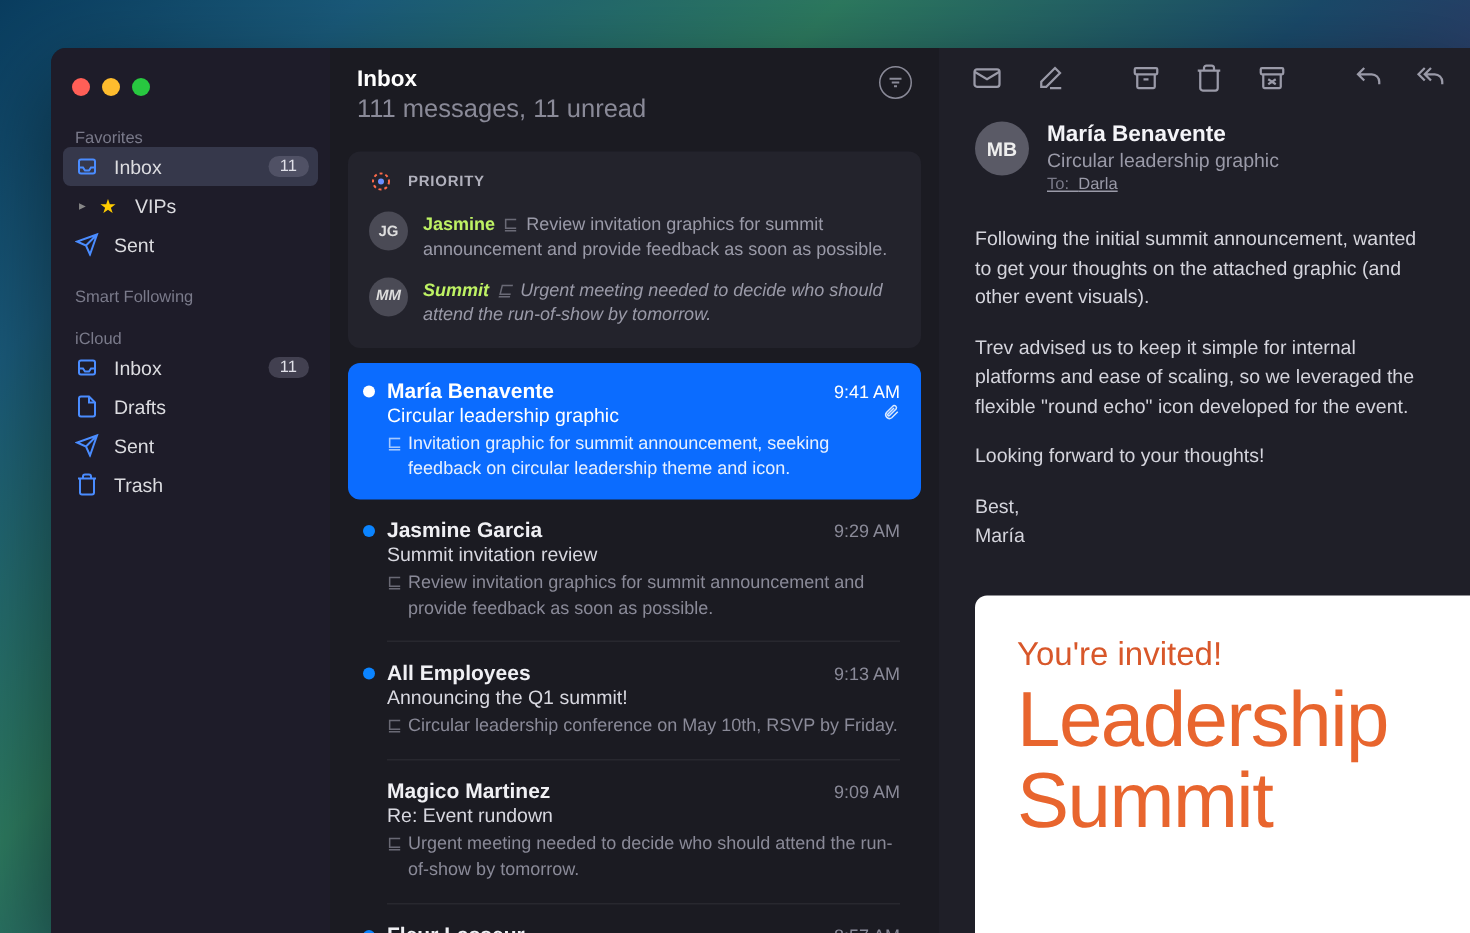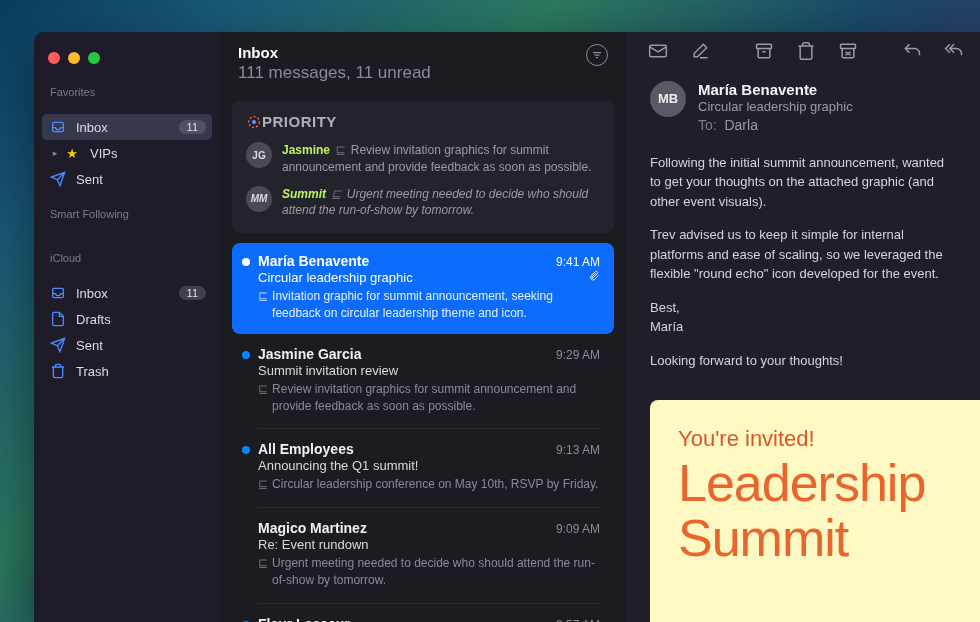--- a/index.html
+++ b/index.html
@@ -6,38 +6,38 @@
 body { width: 980px; height: 622px; overflow: hidden; background: linear-gradient(135deg, #0a3d5f 0%, #1a5a7a 15%, #2d7a5f 35%, #1a4a6a 55%, #3a2d5f 75%, #4a3d7a 100%); }
 .window { position: absolute; top: 32px; left: 34px; width: 946px; height: 590px; background: #1e1e26; border-radius: 10px 0 0 0; overflow: hidden; display: flex; box-shadow: 0 20px 60px rgba(0,0,0,0.5); }
 
 
 .sidebar { width: 186px; background: rgba(30,28,42,0.85); padding: 12px 0; flex-shrink: 0; }
 .traffic-lights { display: flex; gap: 8px; padding: 8px 14px 18px; }
 .tl { width: 12px; height: 12px; border-radius: 50%; }
 .tl-red { background: #ff5f57; }
 .tl-yellow { background: #febc2e; }
 .tl-green { background: #28c840; }
-.sb-section { font-size: 11px; color: #7a7a8a; padding: 4px 16px 16px; font-weight: 500; }
+.sb-section { font-size: 11px; color: #7a7a8a; padding: 4px 16px 0; font-weight: 500; }
 .sb-item { display: flex; align-items: center; padding: 5px 14px 5px 16px; font-size: 13px; color: #dcdce0; cursor: pointer; gap: 10px; }
 .sb-item.selected { background: rgba(100,110,140,0.35); border-radius: 5px; margin: 0 8px; padding: 5px 6px 5px 8px; }
 .sb-icon { width: 16px; height: 16px; display: flex; align-items: center; justify-content: center; color: #4a8cff; flex-shrink: 0; }
 .sb-star { color: #ffcc00; }
 .sb-label { flex: 1; }
 .sb-badge { background: rgba(120,120,140,0.4); color: #e0e0e8; font-size: 11px; padding: 1px 8px; border-radius: 10px; font-weight: 500; }
 .sb-disc { width: 10px; display: flex; justify-content: center; color: #888; font-size: 9px; }
 
 
 .mlist { width: 406px; background: #1b1b22; display: flex; flex-direction: column; flex-shrink: 0; }
 .mlist-header { padding: 12px 18px 10px; display: flex; align-items: flex-start; justify-content: space-between; }
 .mlist-title { font-size: 15px; font-weight: 600; color: #fff; }
 .mlist-sub { font-size: 17px; color: #8a8a98; margin-top: 2px; }
 .filter-btn { width: 22px; height: 22px; border: 1.5px solid #8a8a98; border-radius: 50%; display: flex; align-items: center; justify-content: center; color: #8a8a98; cursor: pointer; }
 
 .priority-box { margin: 8px 12px 0; background: #23232c; border-radius: 8px; padding: 12px 14px 14px; }
-.priority-hdr { display: flex; align-items: center; font-size: 15px; font-weight: 600; color: #b0b0bc; letter-spacing: 0.5px; margin-bottom: 12px; }
+.priority-hdr { display: flex; align-items: center; gap: 10px; font-size: 10px; font-weight: 600; color: #b0b0bc; letter-spacing: 0.5px; margin-bottom: 12px; }
 .priority-icon { width: 16px; height: 16px; }
 .p-row { display: flex; gap: 10px; margin-bottom: 10px; }
 .p-row:last-child { margin-bottom: 0; font-style: italic; }
 .p-avatar { width: 26px; height: 26px; border-radius: 50%; background: #4a4a55; display: flex; align-items: center; justify-content: center; font-size: 10px; font-weight: 600; color: #ddd; flex-shrink: 0; }
 .p-text { font-size: 12px; color: #9a9aa8; line-height: 1.4; }
 .p-name { color: #bef264; font-weight: 600; }
 .p-sum-icon { display: inline-block; margin: 0 2px; opacity: 0.6; }
 
 .msg-items { flex: 1; overflow: hidden; padding: 10px 12px 0; }
 .msg { padding: 10px 14px 12px 26px; border-radius: 8px; margin-bottom: 2px; position: relative; cursor: pointer; }
@@ -59,27 +59,27 @@
 .reader { flex: 1; background: #1f1f28; display: flex; flex-direction: column; overflow: hidden; }
 .toolbar { height: 46px; display: flex; align-items: center; gap: 22px; padding: 0 22px; color: #9a9aa8; }
 .tb-spacer { width: 2px; }
 .tb-icon { width: 20px; height: 20px; cursor: pointer; display: flex; align-items: center; justify-content: center; }
 .tb-icon svg { width: 20px; height: 20px; }
 
 .msg-header { padding: 10px 24px 16px; display: flex; gap: 12px; }
 .mh-avatar { width: 36px; height: 36px; border-radius: 50%; background: #5a5a66; display: flex; align-items: center; justify-content: center; font-size: 13px; font-weight: 600; color: #eee; flex-shrink: 0; }
 .mh-sender { font-size: 15px; font-weight: 600; color: #f4f4f8; }
 .mh-subject { font-size: 13px; color: #9a9aa8; margin-top: 1px; }
-.mh-to { font-size: 14px; color: #9a9aa8; margin-top: 3px; }
+.mh-to { font-size: 11px; color: #9a9aa8; margin-top: 3px; text-decoration: underline; }
 .mh-to-l { color: #7a7a88; }
 
 .msg-body { padding: 4px 24px 16px; font-size: 13px; color: #d4d4dc; line-height: 1.5; }
 .msg-body p { margin-bottom: 14px; }
 
-.invite-card { margin: 0 0 0 24px; background: #fef9c3; border-radius: 8px 0 0 0; padding: 26px 0 0 28px; height: 260px; position: relative; overflow: hidden; }
+.invite-card { margin: 0 0 0 24px; background: #ffffff; border-radius: 8px 0 0 0; padding: 26px 0 0 28px; height: 260px; position: relative; overflow: hidden; }
 .inv-small { font-size: 22px; color: #d8572a; font-weight: 400; margin-bottom: 4px; }
 .inv-big { font-size: 52px; color: #e8652e; font-weight: 400; line-height: 1.05; letter-spacing: -1px; }
 .inv-swirl { position: absolute; right: -40px; bottom: -40px; width: 180px; height: 180px; border: 3px solid #e8652e; border-radius: 50%; border-top-color: transparent; border-left-color: transparent; }
 </style>
 </head>
 <body>
 
 <div class="window">
 
   <div class="sidebar">
@@ -307,23 +307,23 @@
       <div>
         <div class="mh-sender">María Benavente</div>
         <div class="mh-subject">Circular leadership graphic</div>
         <div class="mh-to"><span class="mh-to-l">To:</span>&nbsp;&nbsp;<span>Darla</span></div>
       </div>
     </div>
 
     <div class="msg-body">
       <p>Following the initial summit announcement, wanted to get your thoughts on the attached graphic (and other event visuals).</p>
       <p>Trev advised us to keep it simple for internal platforms and ease of scaling, so we leveraged the flexible "round echo" icon developed for the event.</p>
+      <p>Looking forward to your thoughts!</p>
       <p style="white-space:pre-line">Best,
 María</p>
-      <p>Looking forward to your thoughts!</p>
     </div>
 
     <div class="invite-card">
       <div class="inv-small">You're invited!</div>
       <div class="inv-big">Leadership</div>
       <div class="inv-big">Summit</div>
       <div class="inv-swirl"></div>
     </div>
   </div>
 

